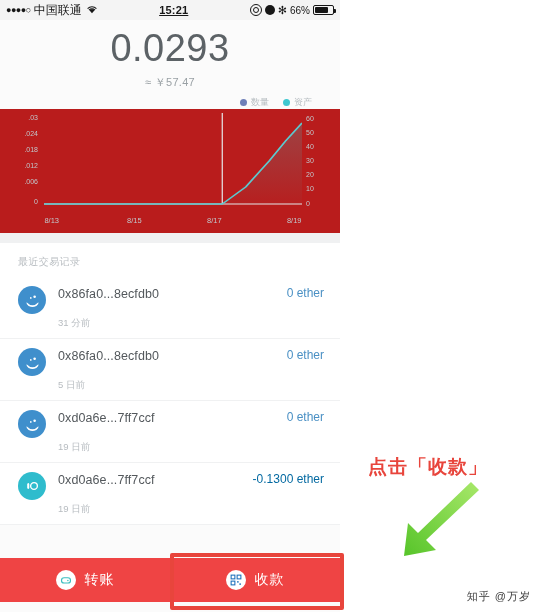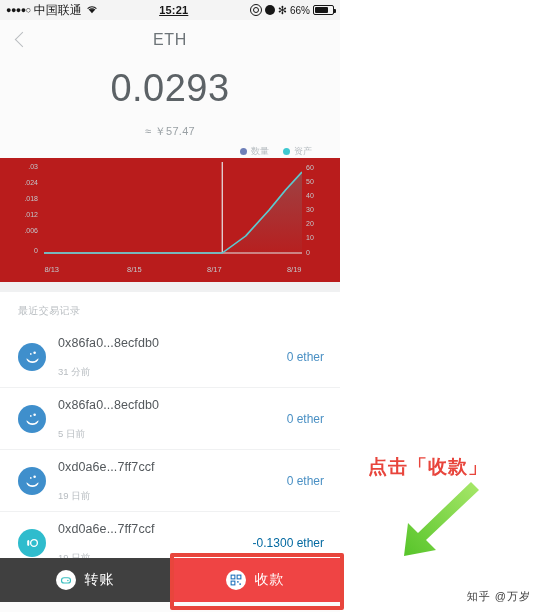--- a/index.html
+++ b/index.html
@@ -145,21 +145,21 @@
   .balance-main {
     font-size: 38px;
     color: #5c6266;
     font-weight: 300;
     line-height: 44px;
     letter-spacing: 0.5px;
   }
   .balance-sub {
     font-size: 11px;
     color: #9aa1a5;
-    margin-top: 14px;
+    margin-top: 5px;
     letter-spacing: 0.3px;
   }
 
   
   .legend {
     display: flex;
     justify-content: flex-end;
     align-items: center;
     gap: 14px;
     padding: 6px 28px 0 0;
@@ -238,21 +238,20 @@
   
   .list-wrap { background: #ffffff; }
   .list-header {
     font-size: 10px;
     color: #b9bec2;
     padding: 12px 0 8px 18px;
     letter-spacing: 0.4px;
   }
   .tx-row {
     display: flex;
-    align-items: center;
     padding: 9px 16px 9px 18px;
     border-bottom: 1px solid #f0f1f2;
     min-height: 43px;
     box-sizing: border-box;
     cursor: pointer;
   }
   .tx-icon {
     width: 28px; height: 28px;
     border-radius: 50%;
     flex: 0 0 auto;
@@ -297,21 +296,21 @@
     flex: 1;
     display: flex;
     align-items: center;
     justify-content: center;
     gap: 9px;
     color: #ffffff;
     font-size: 14px;
     letter-spacing: 1px;
     cursor: pointer;
   }
-  .btn-send { background: #404040; text-align: center; }
+  .btn-send { background: #ef4444; text-align: center; }
   .btn-receive { background: #ef4444; }
   .btn-ico {
     width: 20px; height: 20px;
     border-radius: 50%;
     background: #ffffff;
     display: flex;
     align-items: center;
     justify-content: center;
     flex: 0 0 auto;
   }
@@ -379,24 +378,20 @@
       <span class="ico-circ"></span>
       <span class="ico-alarm"></span>
       <span class="bt">✻</span>
       <span class="batt-pct">66%</span>
       <span class="batt">
           <span class="batt-fill"></span>
         </span>
     </div>
   </div>
 
-  <div class="nav-bar">
-    <div class="nav-back"></div>
-    <div class="nav-title">ETH</div>
-  </div>
 
   <div class="balance-wrap">
     <div class="balance-main">0.0293</div>
     <div class="balance-sub">≈ ￥57.47</div>
   </div>
 
   <div class="legend">
     <div class="legend-item">
       <span class="legend-dot" style="background:#6e7fb8"></span>
       <span>数量</span>

